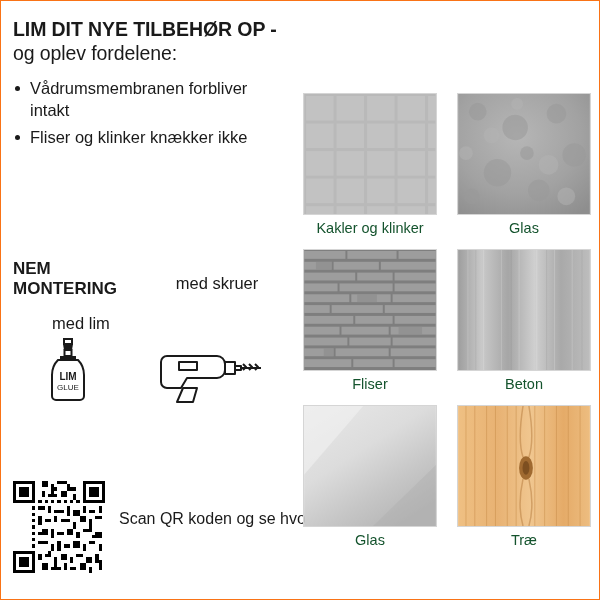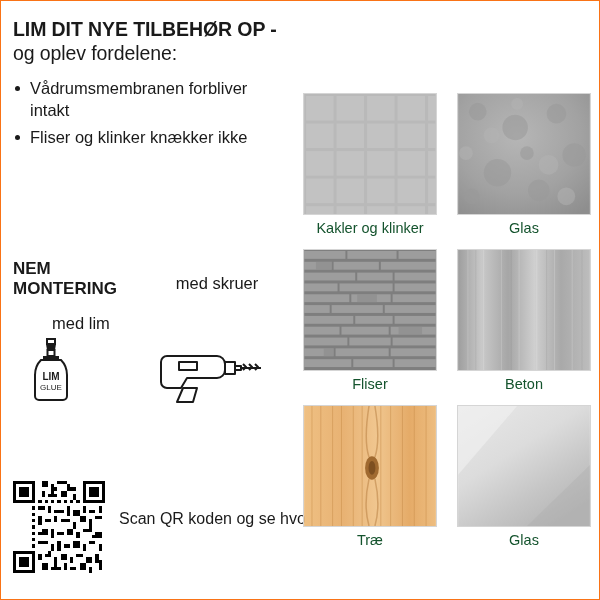--- a/index.html
+++ b/index.html
@@ -92,21 +92,21 @@
 
   .icon-row {
     position: absolute;
     left: 12px;
     top: 335px;
     width: 272px;
     height: 70px;
   }
   .glue-icon {
     position: absolute;
-    left: 10px;
+    left: 27px;
     top: 0;
   }
   .drill-icon {
     position: absolute;
     left: 140px;
     top: 6px;
   }
 
   
   .qr-block {
@@ -483,20 +483,39 @@
           </g>
         </svg>
       </span>
       <span class="swatch-label">Beton</span>
     </div>
 
     <div class="swatch-cell">
       <span>
         <svg class="swatch" viewBox="0 0 134 122" xmlns="http://www.w3.org/2000/svg">
           <defs>
+            <linearGradient id="gg" x1="0" y1="0" x2="0.7" y2="1">
+              <stop offset="0%" stop-color="#e9e9e9"></stop>
+              <stop offset="45%" stop-color="#dcdcdc"></stop>
+              <stop offset="75%" stop-color="#c6c6c6"></stop>
+              <stop offset="100%" stop-color="#b6b6b6"></stop>
+            </linearGradient>
+          </defs>
+          <rect width="134" height="122" fill="url(#gg)"></rect>
+          <polygon points="0,0 60,0 0,70" fill="#f2f2f2" opacity="0.6"></polygon>
+          <polygon points="134,122 134,60 70,122" fill="#ababab" opacity="0.35"></polygon>
+        </svg>
+      </span>
+      <span class="swatch-label">Glas</span>
+    </div>
+
+    <div class="swatch-cell">
+      <span>
+        <svg class="swatch" viewBox="0 0 134 122" xmlns="http://www.w3.org/2000/svg">
+          <defs>
             <linearGradient id="wg" x1="0" y1="0" x2="1" y2="0">
               <stop offset="0%" stop-color="#efc083"></stop>
               <stop offset="30%" stop-color="#e8b273"></stop>
               <stop offset="55%" stop-color="#f0c68f"></stop>
               <stop offset="80%" stop-color="#e5ab68"></stop>
               <stop offset="100%" stop-color="#edbd80"></stop>
             </linearGradient>
           </defs>
           <rect width="134" height="122" fill="url(#wg)"></rect>
           <g stroke="#c98f4d" stroke-opacity="0.55" stroke-width="1" fill="none">
@@ -518,33 +537,14 @@
             <path d="M66 74 C62 92 62 108 66 122"></path>
             <path d="M72 74 C76 92 76 108 72 122"></path>
           </g>
           <ellipse cx="69" cy="63" rx="7" ry="12" fill="#a06a30"></ellipse>
           <ellipse cx="69" cy="63" rx="3.5" ry="7" fill="#7d4f20"></ellipse>
         </svg>
       </span>
       <span class="swatch-label">Træ</span>
     </div>
 
-    <div class="swatch-cell">
-      <span>
-        <svg class="swatch" viewBox="0 0 134 122" xmlns="http://www.w3.org/2000/svg">
-          <defs>
-            <linearGradient id="gg" x1="0" y1="0" x2="0.7" y2="1">
-              <stop offset="0%" stop-color="#e9e9e9"></stop>
-              <stop offset="45%" stop-color="#dcdcdc"></stop>
-              <stop offset="75%" stop-color="#c6c6c6"></stop>
-              <stop offset="100%" stop-color="#b6b6b6"></stop>
-            </linearGradient>
-          </defs>
-          <rect width="134" height="122" fill="url(#gg)"></rect>
-          <polygon points="0,0 60,0 0,70" fill="#f2f2f2" opacity="0.6"></polygon>
-          <polygon points="134,122 134,60 70,122" fill="#ababab" opacity="0.35"></polygon>
-        </svg>
-      </span>
-      <span class="swatch-label">Glas</span>
-    </div>
-
   </div>
 </div>
 
 </body></html>

